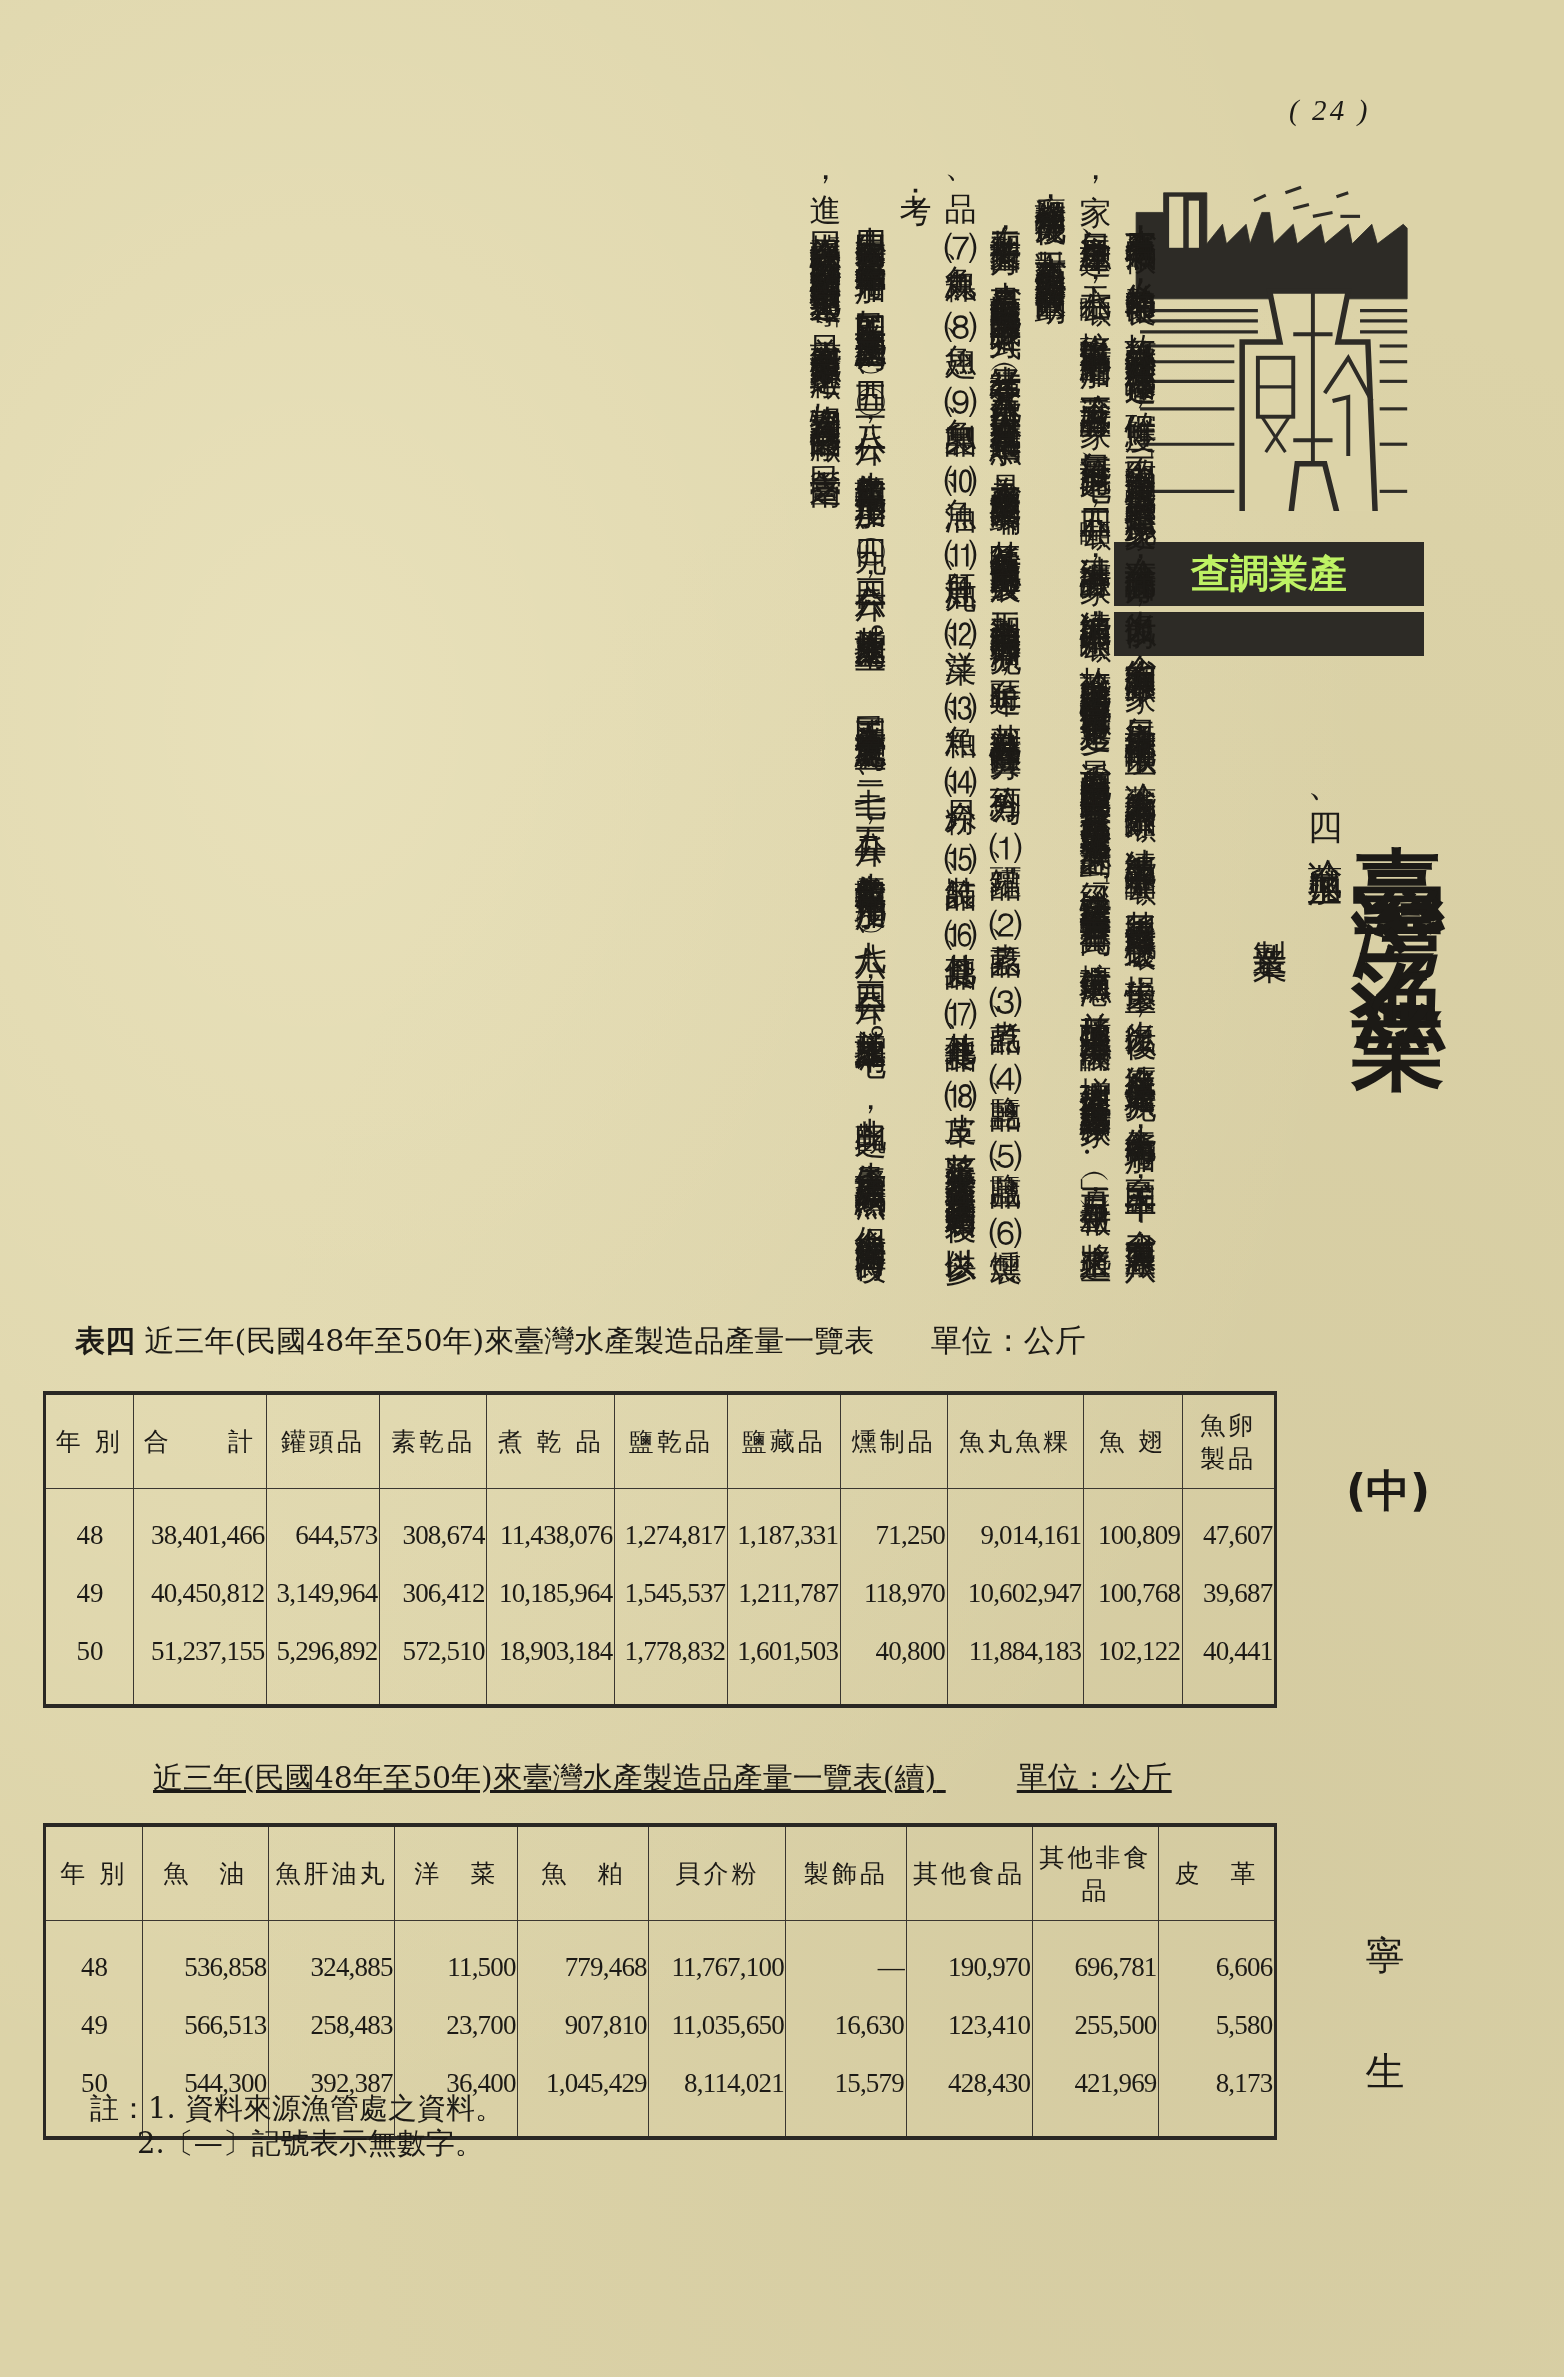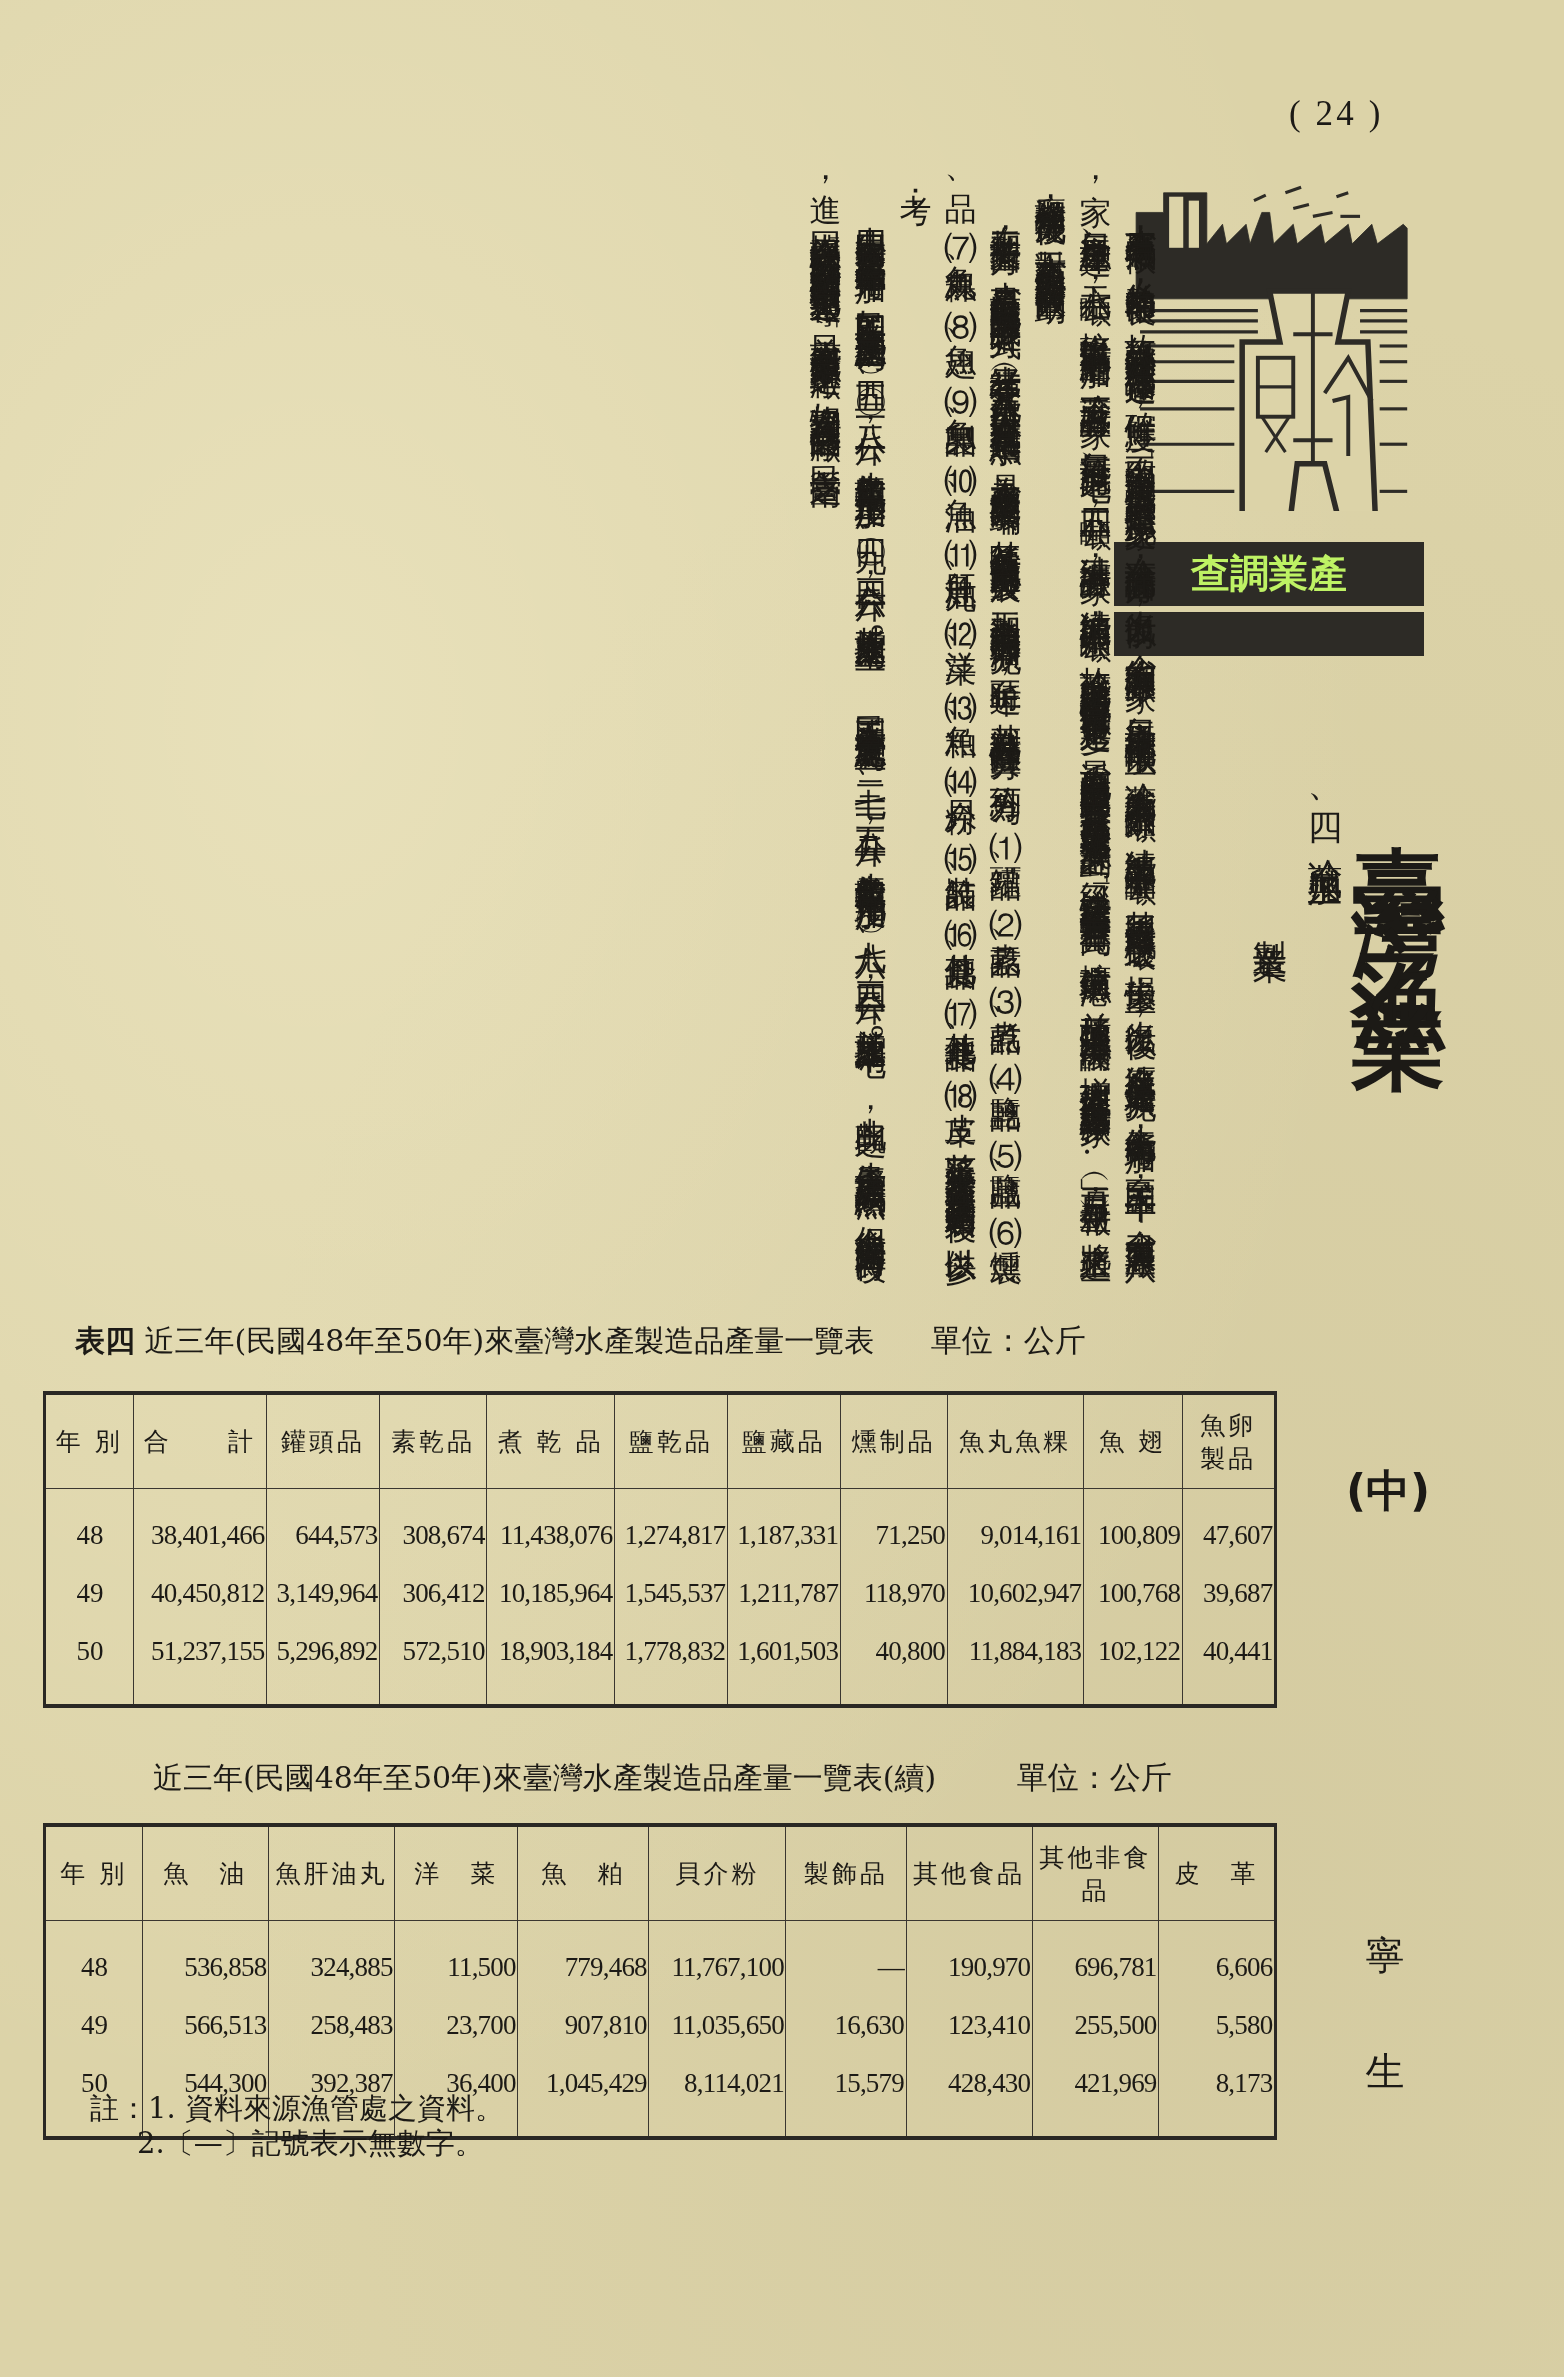--- a/index.html
+++ b/index.html
@@ -7,21 +7,21 @@
     width:1564px; height:2377px; position:relative; overflow:hidden;
     background:#dcd3a8;
     background-image:
       radial-gradient(ellipse at 20% 30%, rgba(255,250,220,0.35), rgba(0,0,0,0) 60%),
       radial-gradient(ellipse at 80% 80%, rgba(190,180,140,0.25), rgba(0,0,0,0) 60%);
     font-family:"DejaVu Serif", "Liberation Serif", serif;
     color:#1c1a16;
   }
   .abs { position:absolute; }
   
-  .page-num { left:1289px; top:94px; font-size:35px; letter-spacing:3.1px; font-family:"Liberation Serif", serif; }
+  .page-num { left:1289px; top:94px; font-size:29px; letter-spacing:3.1px; font-family:"Liberation Serif", serif;font-style:italic; }
   
   .body-text {
     left:31px; top:169px; width:1132px; height:1061px;
     writing-mode:vertical-rl;
     font-size:32px; line-height:45px; letter-spacing:2.4px;
     text-align:justify;
   }
   .body-text p { margin:0; text-indent:1em; }
   
   .emblem { left:1132px; top:181px; width:295px; height:330px; }
@@ -216,21 +216,21 @@
       <td>1,778,832</td>
       <td>1,601,503</td>
       <td>40,800</td>
       <td>11,884,183</td>
       <td>102,122</td>
       <td>40,441</td>
     </tr>
   </tbody>
 </table>
 
-<div class="abs table-caption" style="left:153px; top:1757px;">
+<div class="abs table-caption" style="left:153px; top:1757px;text-decoration:underline;">
   <span>近三年(民國48年至50年)來臺灣水產製造品產量一覽表(續)</span>
   <span class="unit" style="margin-left:71px;">單位：公斤</span>
 </div>
 
 <table class="data" id="t2" style="left:43px; top:1823px; width:1234px;">
   <thead>
     <tr>
       <th style="width:102px">年 別</th>
       <th style="width:126px">魚　油</th>
       <th style="width:126px">魚肝油丸</th>

